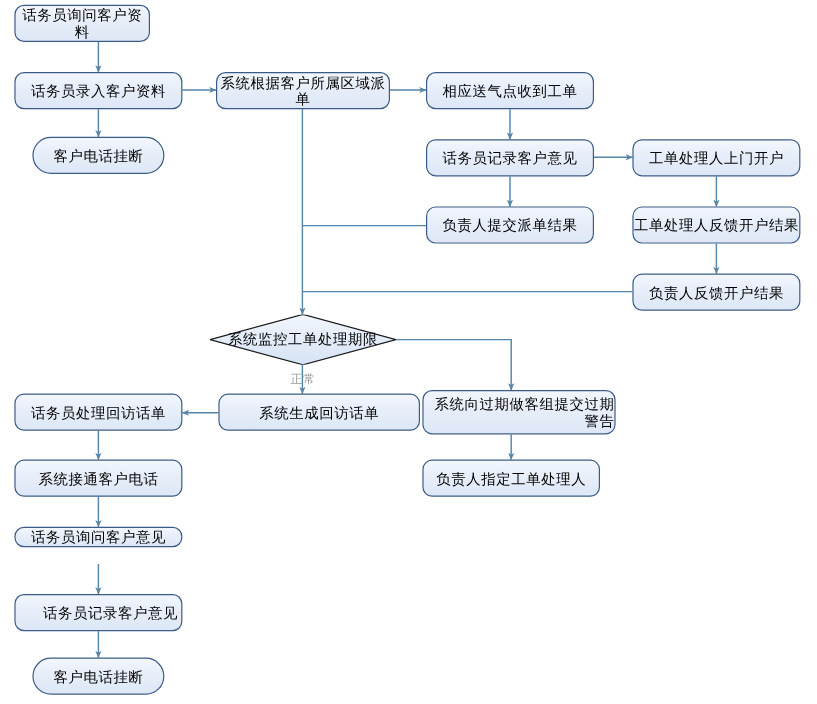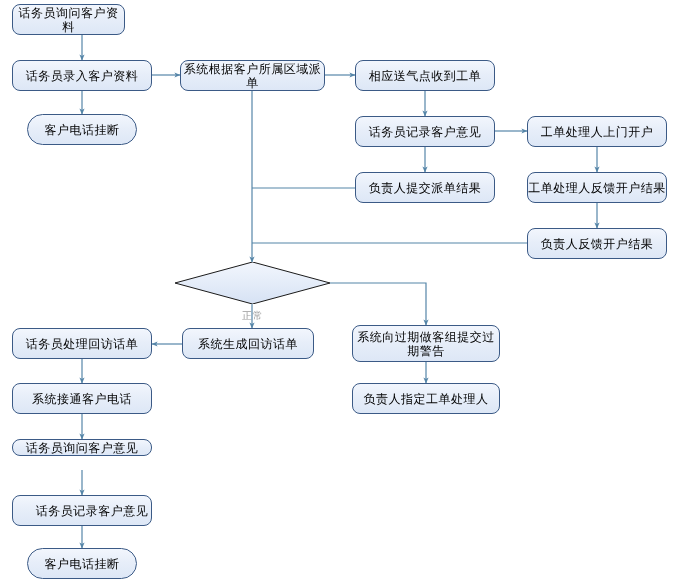--- a/index.html
+++ b/index.html
@@ -138,25 +138,26 @@
       <div class="node process" style="left: 527px; top: 172px; width: 140px; height: 31px;">
         <span>工单处理人反馈开户结果</span>
       </div>
       <div class="node process" style="left: 527px; top: 228px; width: 140px; height: 31px;">
         <span>负责人反馈开户结果</span>
       </div>
       <div class="node decision" style="left: 175px; top: 262px; width: 155px; height: 42px;">
         <svg class="dshape" viewBox="0 0 155 42" preserveAspectRatio="none">
           <polygon points="77.5,0 155,21 77.5,42 0,21" fill="url(#decgrad)" stroke="#1a1a1a" stroke-width="1"></polygon>
         </svg>
+        <span class="dlabel">系统监控工单处理期限</span>
       </div>
-      <div class="node process" style="left: 182px; top: 328px; width: 132px; height: 31px;">
+      <div class="node process" style="left: 182px; top: 328px; width: 168px; height: 31px;">
         <span>系统生成回访话单</span>
       </div>
-      <div class="node process" style="left: 352px; top: 325px; width: 148px; height: 37px;">
+      <div class="node process" style="left: 352px; top: 325px; width: 161px; height: 37px; text-align: right;">
         <span>系统向过期做客组提交过期警告</span>
       </div>
       <div class="node process" style="left: 352px; top: 383px; width: 148px; height: 31px;">
         <span>负责人指定工单处理人</span>
       </div>
       <div class="node process" style="left: 12px; top: 328px; width: 140px; height: 31px;">
         <span>话务员处理回访话单</span>
       </div>
       <div class="node process" style="left: 12px; top: 383px; width: 140px; height: 31px;">
         <span>系统接通客户电话</span>

